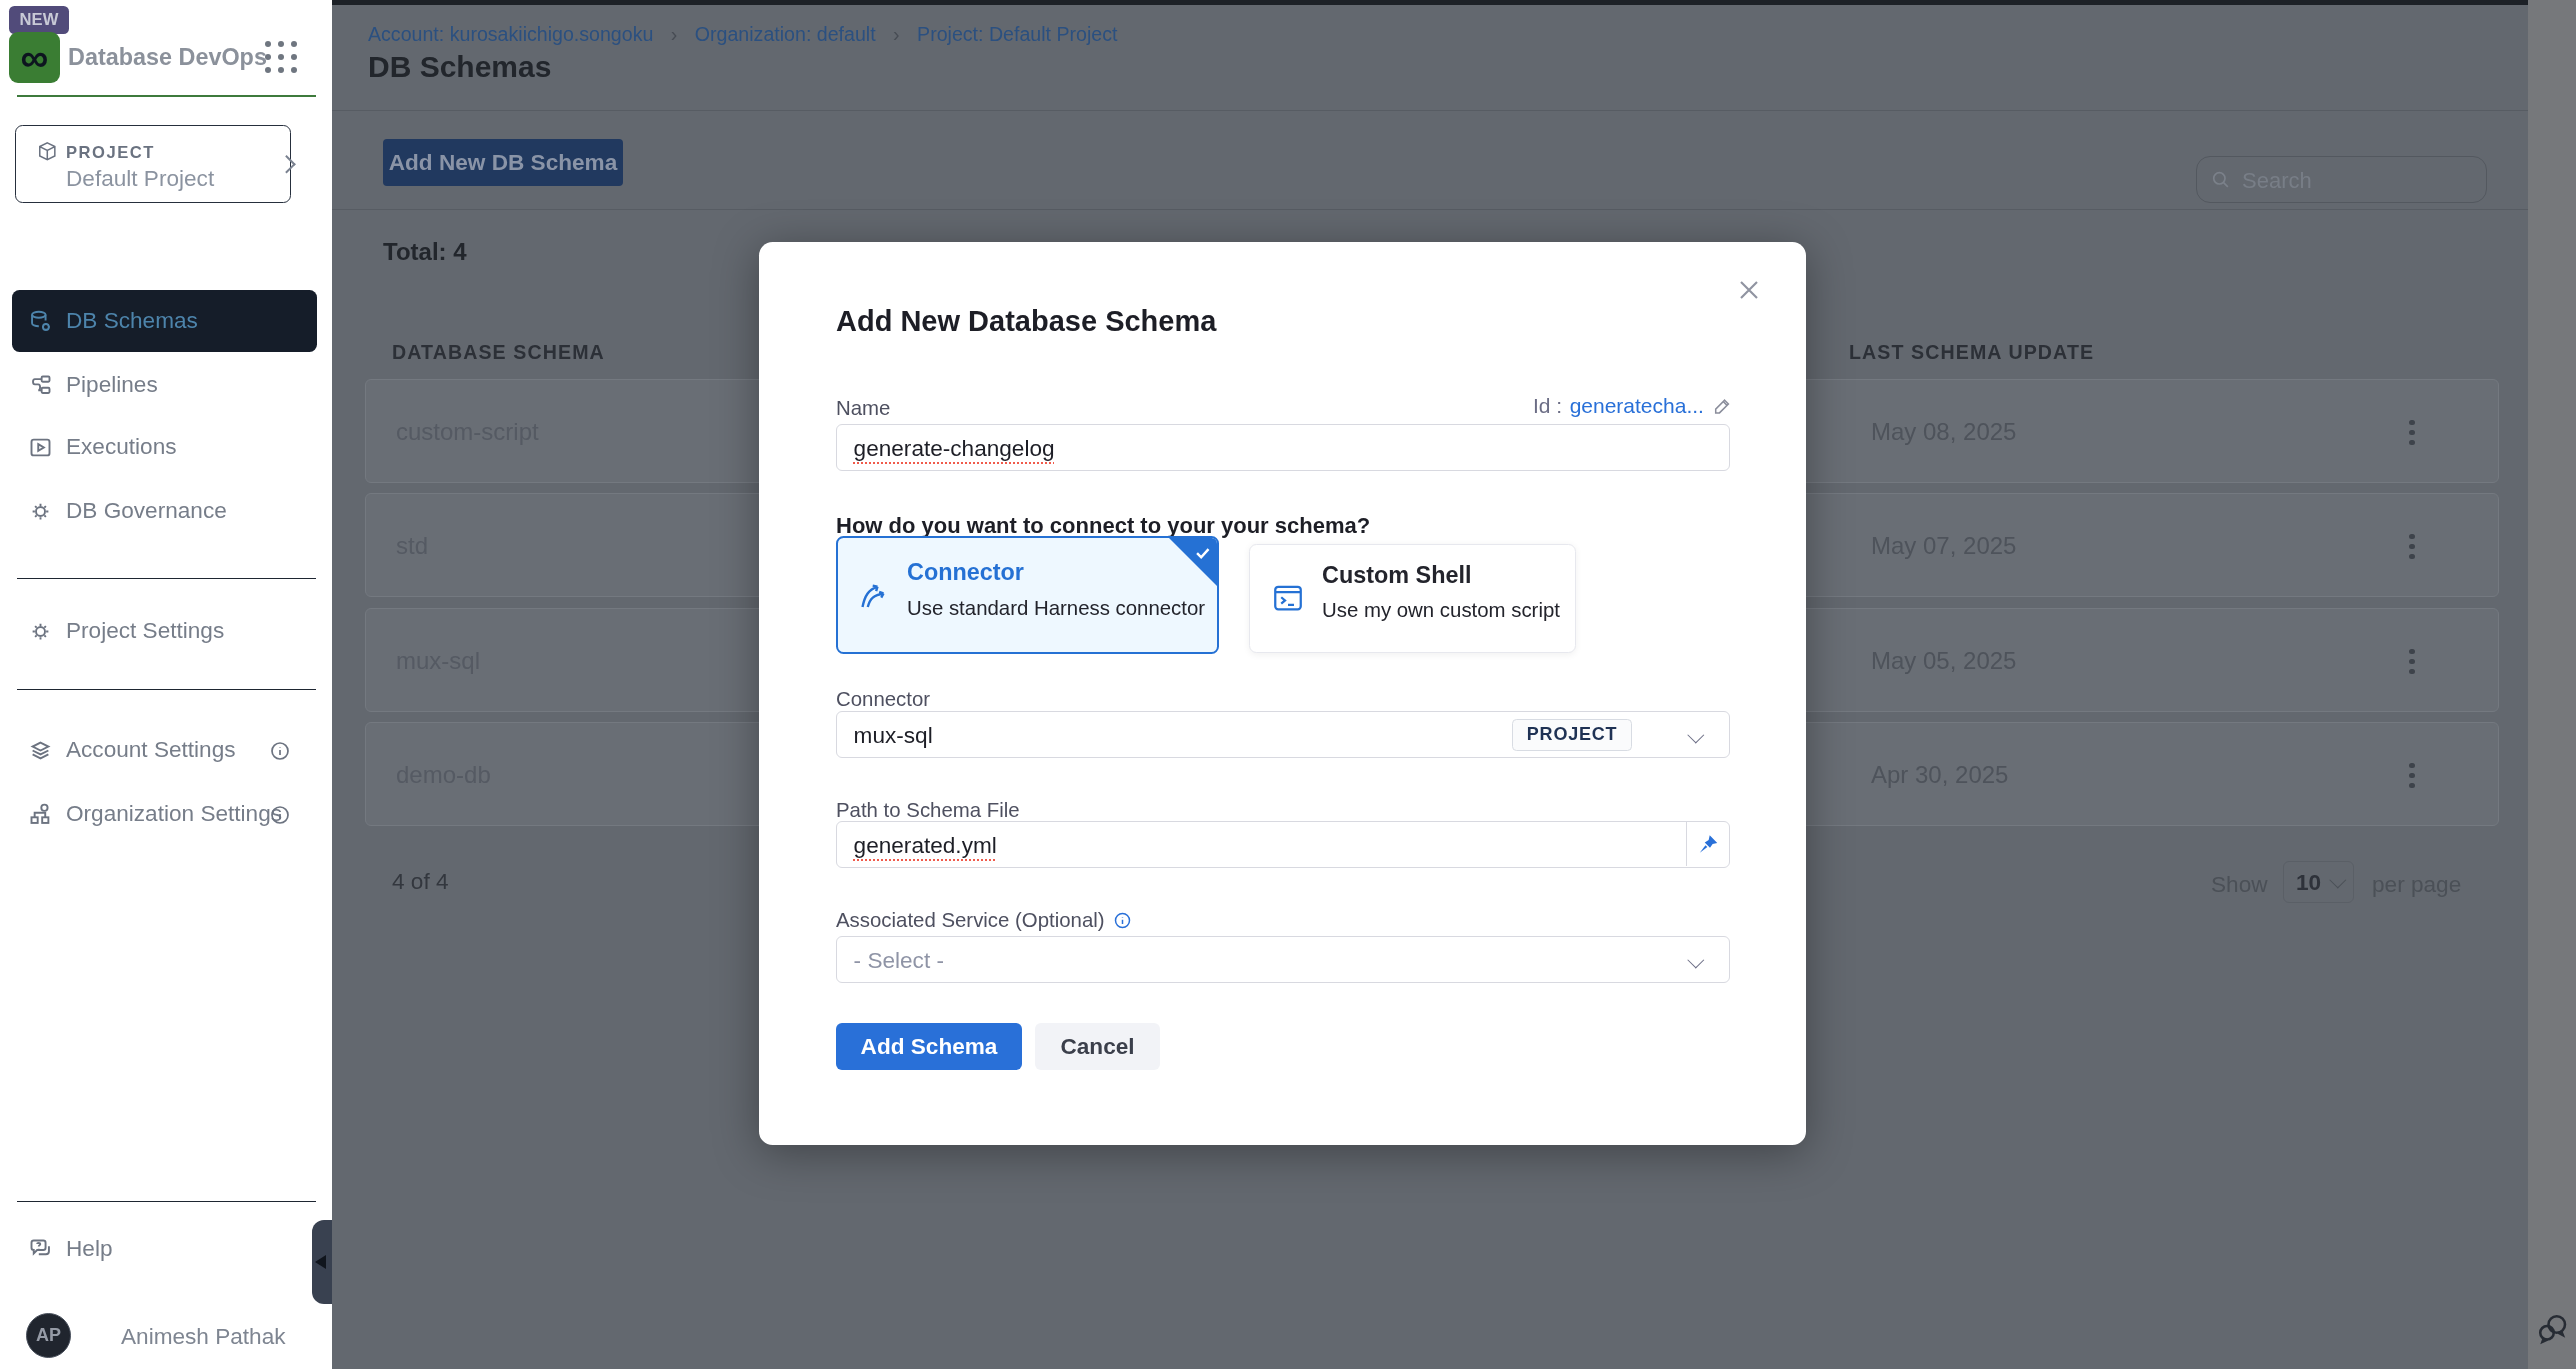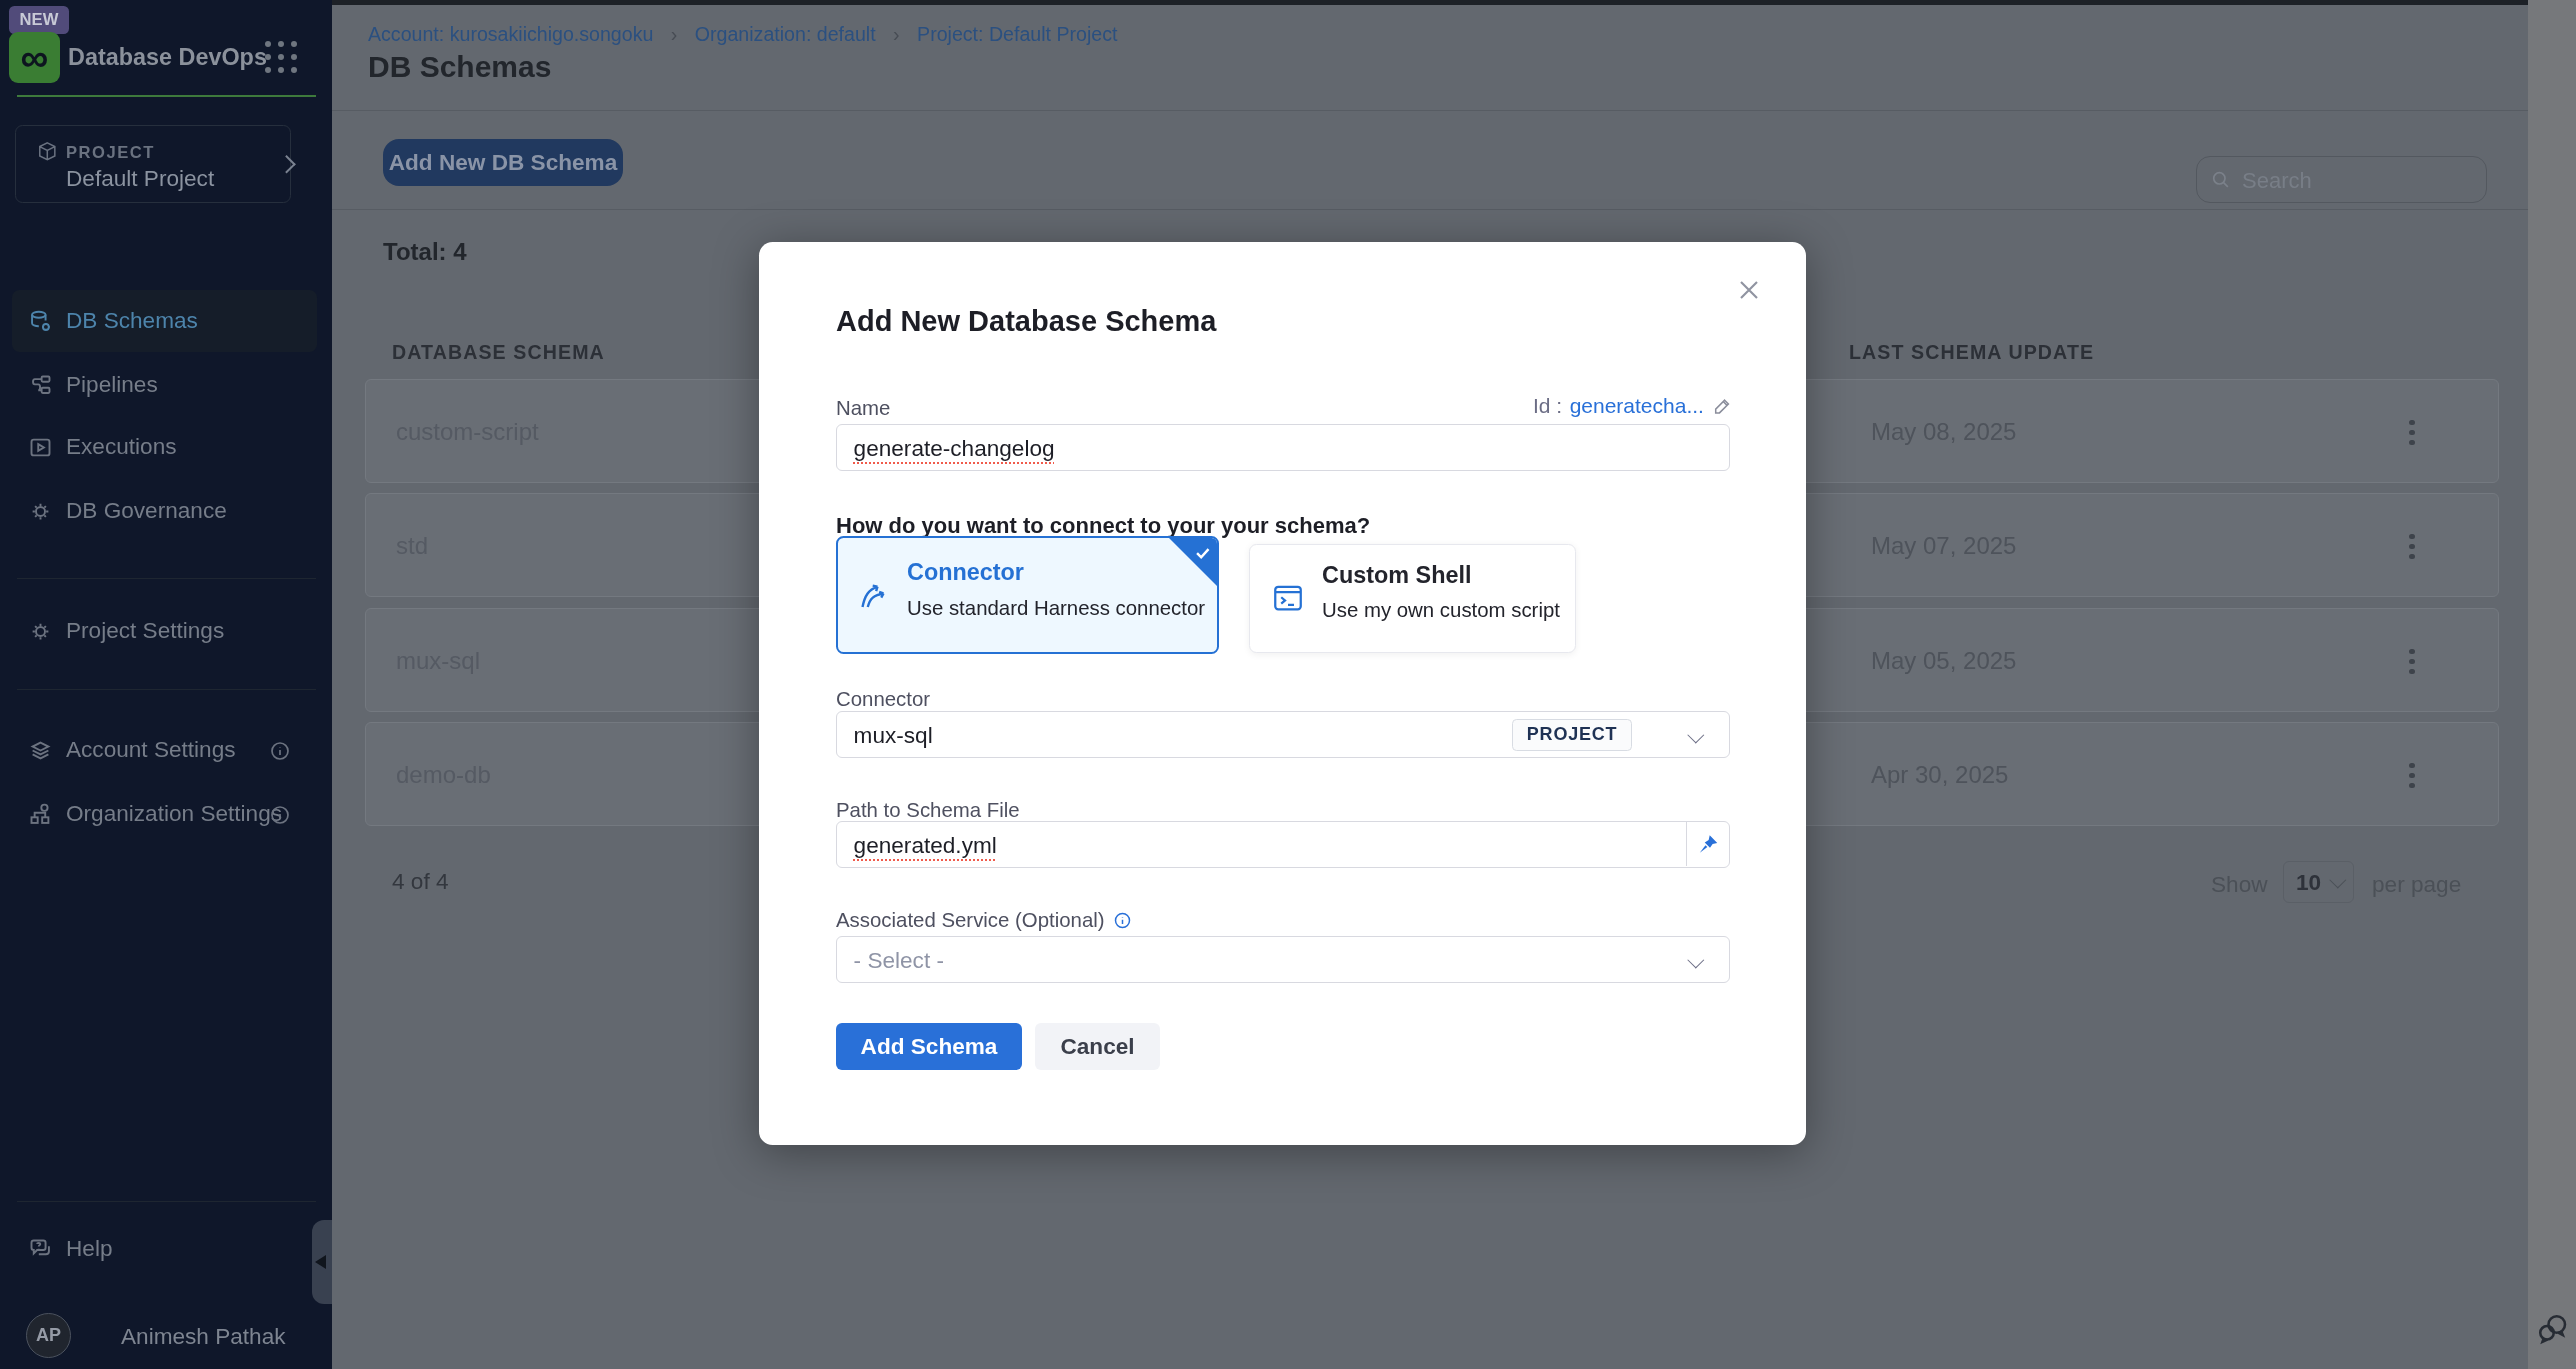--- a/index.html
+++ b/index.html
@@ -5,21 +5,21 @@
   html,body{margin:0;padding:0;}
   #app{position:relative;width:2576px;height:1369px;overflow:hidden;
        background:#63686f;font-family:"Liberation Sans",sans-serif;}
   .abs{position:absolute;}
   svg{display:block;}
 
   
   .top-strip{left:0;top:0;width:2576px;height:4.5px;background:#1d2127;}
 
   
-  .sidebar{left:0;top:0;width:332px;height:1369px;background:#0f172a;}
+  .sidebar{left:0;top:0;width:332px;height:1369px;background:#ffffff;}
   .new-badge{left:9px;top:6px;padding:3.8px 10.6px;background:#514b7a;color:#c8c9d6;
              font-size:16.6px;font-weight:bold;border-radius:5.3px;}
   .logo-tile{left:9px;top:32px;width:51px;height:51px;background:#3a7d33;border-radius:9px;
              display:flex;align-items:center;justify-content:center;color:#0d141f;
              font-size:39px;font-weight:bold;line-height:1;}
   .app-title{left:68px;top:44px;font-size:23.4px;font-weight:600;color:#8b919b;}
   .grid-icon{left:265px;top:41px;width:33px;height:33px;display:grid;
              grid-template-columns:repeat(3,1fr);gap:5.3px;}
   .grid-icon span{width:6px;height:6px;border-radius:50%;background:#6f7680;}
   .green-divider{left:16.6px;top:95px;width:299px;height:2.3px;background:#3e7a3c;}
@@ -50,21 +50,21 @@
   .collapse-tri{position:absolute;left:3px;top:35px;width:0;height:0;
                 border-right:11.3px solid #10151d;border-top:7.5px solid transparent;
                 border-bottom:7.5px solid transparent;}
 
   
   .main-edge{left:2528px;top:0;width:0.8px;height:1369px;background:#5a5f66;}
   .breadcrumb{left:368px;top:22.6px;font-size:19.6px;color:#2b5080;}
   .breadcrumb .sep{color:#474c54;margin:0 12px;}
   .page-title{left:368px;top:50px;font-size:30px;font-weight:600;color:#22262c;}
   .hdiv1{left:332px;top:110px;width:2197px;height:0.8px;background:#575c63;}
-  .add-btn{left:383px;top:139px;width:240px;height:47px;background:#21395f;border-radius:16px;
+  .add-btn{left:383px;top:139px;width:240px;height:47px;background:#21395f;border-radius:4px;
            color:#8a94a7;font-size:22.6px;font-weight:bold;display:flex;align-items:center;
            justify-content:center;}
   .search-box{left:2196px;top:156px;width:291px;height:47px;border:1.5px solid #53585f;
               border-radius:14px;box-sizing:border-box;}
   .search-box .icon{position:absolute;left:12px;top:10.6px;width:22.6px;height:22.6px;color:#7b818a;}
   .search-box .ph{position:absolute;left:45px;top:10.6px;font-size:22px;color:#787e87;}
   .hdiv2{left:332px;top:209px;width:2197px;height:0.8px;background:#575c63;}
   .total{left:383px;top:238px;font-size:24px;font-weight:bold;color:#22262c;}
   .col-h{font-size:19.6px;font-weight:bold;letter-spacing:1.1px;color:#2c3037;}
   .col-schema{left:392px;top:341px;}

